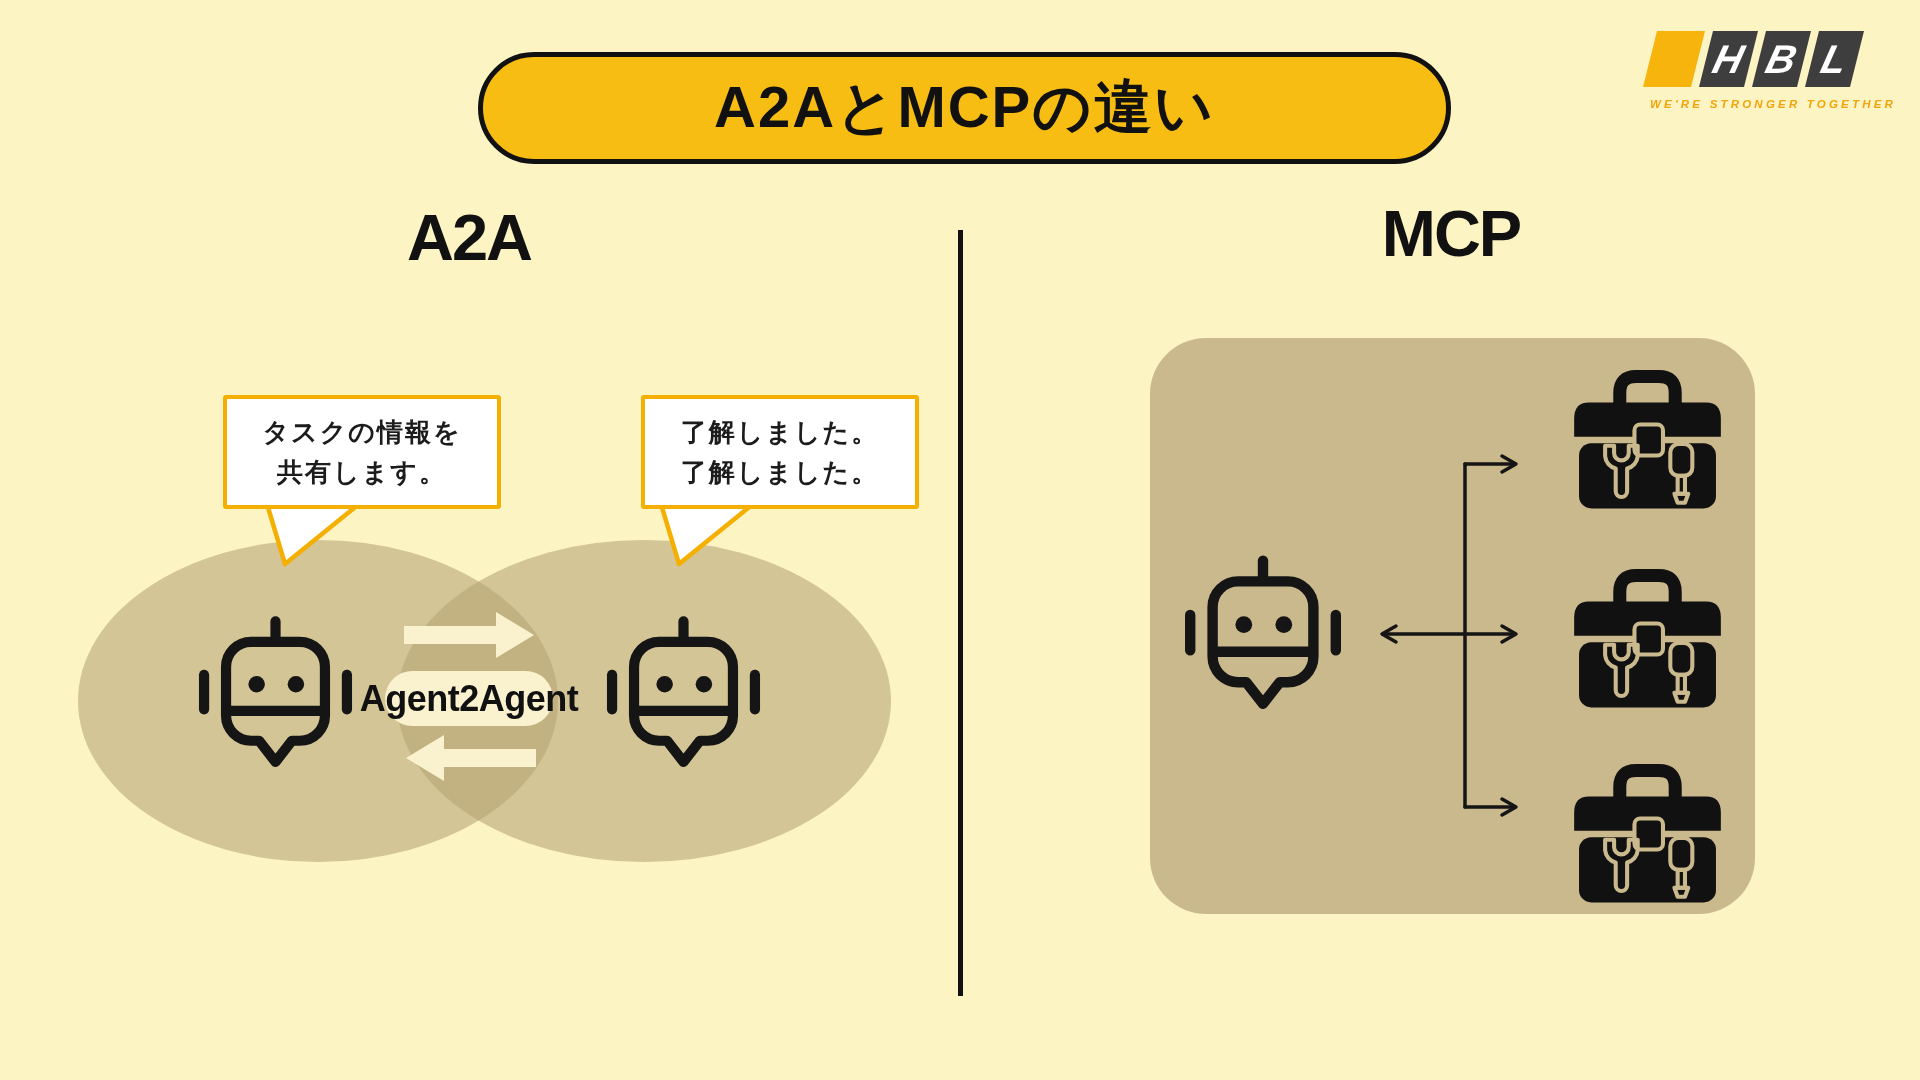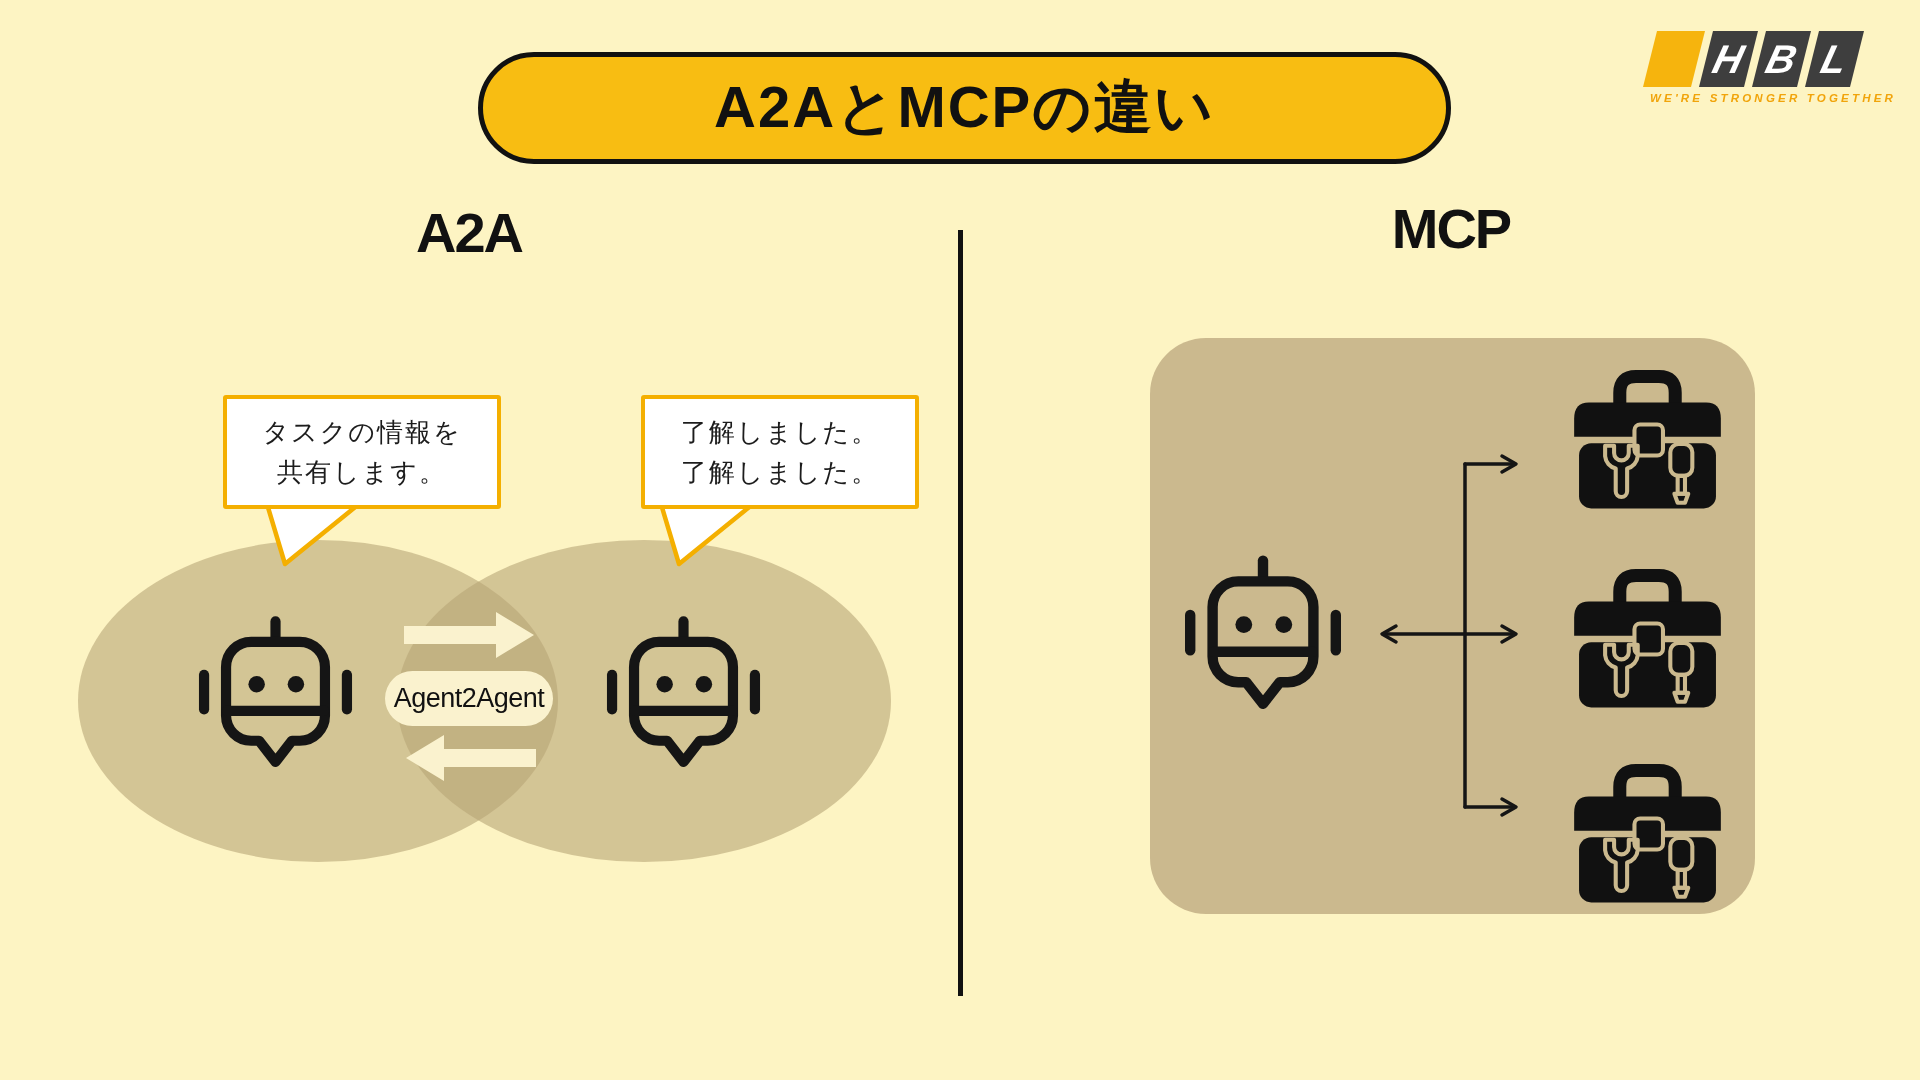--- a/index.html
+++ b/index.html
@@ -17,55 +17,55 @@
     border:5px solid var(--ink);border-radius:58px;display:flex;align-items:center;justify-content:center;}
   .title-pill span{font-size:58px;font-weight:800;letter-spacing:2px;color:var(--ink);}
 
   
   .logo{position:absolute;left:1650px;top:30px;width:236px;height:84px;display:flex;flex-direction:column;align-items:flex-start;}
   .logo-tiles{display:flex;align-items:flex-end;height:57px;}
   .tile{width:45px;height:56px;background:var(--logo-dark);transform:skewX(-14deg);margin-left:8px;
     display:flex;align-items:center;justify-content:center;}
   .tile.accent{width:48px;background:var(--logo-yellow);margin-left:0;}
   .tile span{color:#fff;font-weight:800;font-style:italic;font-size:40px;line-height:1;}
-  .tagline{margin-top:5px;font-size:11.5px;font-weight:700;font-style:italic;letter-spacing:3.2px;
+  .tagline{margin-top:11px;font-size:11.5px;font-weight:700;font-style:italic;letter-spacing:3.2px;
     color:var(--tagline-orange);white-space:nowrap;}
 
   
-  .sec-heading{position:absolute;width:300px;text-align:center;font-size:56px;font-weight:800;
+  .sec-heading{position:absolute;width:300px;text-align:center;font-size:65px;font-weight:800;
     letter-spacing:-2px;color:var(--ink);}
   .sec-heading.a2a{left:319px;top:200px;}
   .sec-heading.mcp{left:1301px;top:196px;}
   .divider{position:absolute;left:958px;top:230px;width:5px;height:766px;background:var(--ink);}
 
   
   .ellipse{position:absolute;background:var(--ellipse-tan);opacity:.6;border-radius:50%;}
   .ellipse.left{left:78px;top:540px;width:480px;height:322px;}
   .ellipse.right{left:397px;top:540px;width:494px;height:322px;}
 
   .bubble{position:absolute;background:#fff;border:4.5px solid var(--bubble-border);border-radius:3px;
     display:flex;flex-direction:column;align-items:center;justify-content:center;gap:5px;z-index:6;}
   .bubble.left{left:223px;top:395px;width:278px;height:114px;}
   .bubble.right{left:613px;top:395px;width:278px;height:114px;margin-left:28px;}
-  .bubble span{font-size:26px;color:#1c1c1c;letter-spacing:2px;}
+  .bubble span{font-size:26px;color:#1c1c1c;letter-spacing:2px;font-weight:bold;}
   .tail{position:absolute;z-index:5;}
   .tail.left{left:264px;top:504px;}
   .tail.right{left:658px;top:504px;}
 
   .robot{position:absolute;}
   .robot.r1{left:193px;top:612px;width:165px;height:157px;z-index:4;}
   .robot.r2{left:601px;top:612px;width:165px;height:157px;z-index:4;}
 
   .flow-arrow{position:absolute;width:132px;height:50px;z-index:3;}
   .flow-arrow.top{left:404px;top:610px;}
   .flow-arrow.bottom{left:404px;top:733px;transform:scaleX(-1);}
 
   .a2a-pill{position:absolute;left:385px;top:671px;width:168px;height:55px;background:var(--cream);
     border-radius:28px;display:flex;align-items:center;justify-content:center;z-index:4;}
-  .a2a-pill span{font-size:27px;font-weight:400;color:var(--ink);letter-spacing:-0.5px;}
+  .a2a-pill span{font-size:36px;font-weight:700;color:var(--ink);letter-spacing:-0.5px;}
 
   
   .mcp-panel{position:absolute;left:1150px;top:338px;width:605px;height:576px;background:var(--panel-tan);
     border-radius:56px;}
   .mcp-robot{position:absolute;left:29px;top:213px;width:168px;height:160px;}
   .toolbox{position:absolute;width:163px;height:151px;}
   .toolbox.t1{left:416px;top:22px;}
   .toolbox.t2{left:416px;top:221px;}
   .toolbox.t3{left:416px;top:416px;}
   .connectors{position:absolute;left:0;top:0;width:605px;height:576px;}

